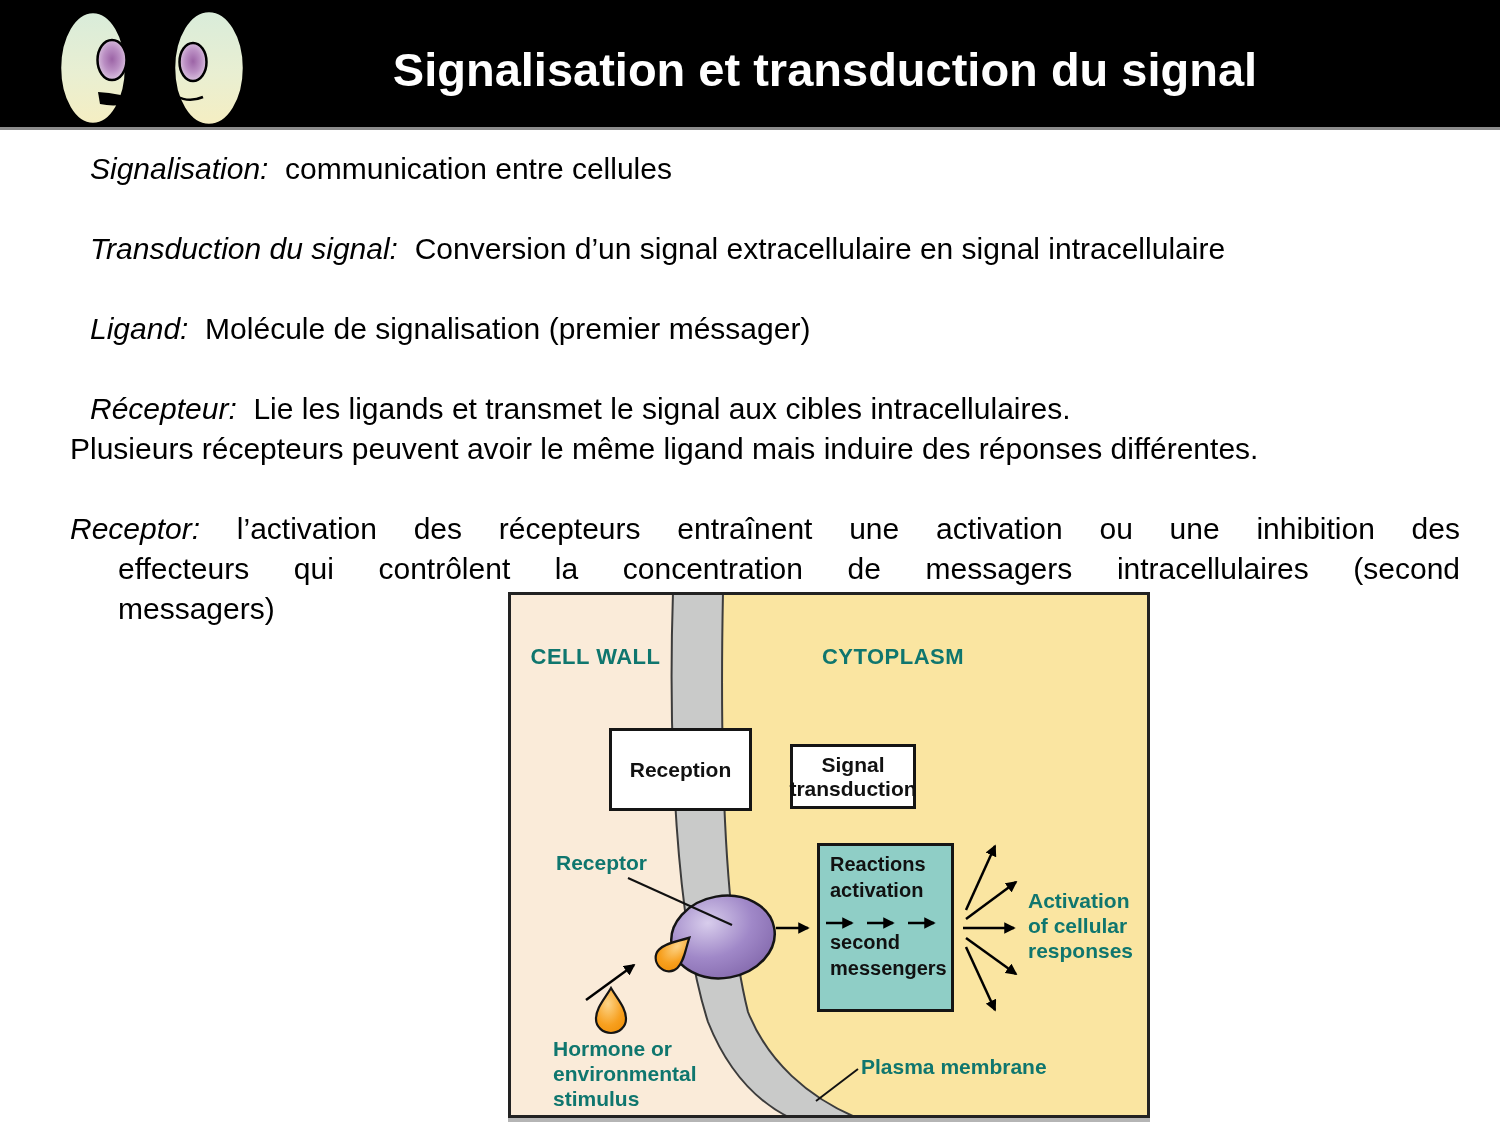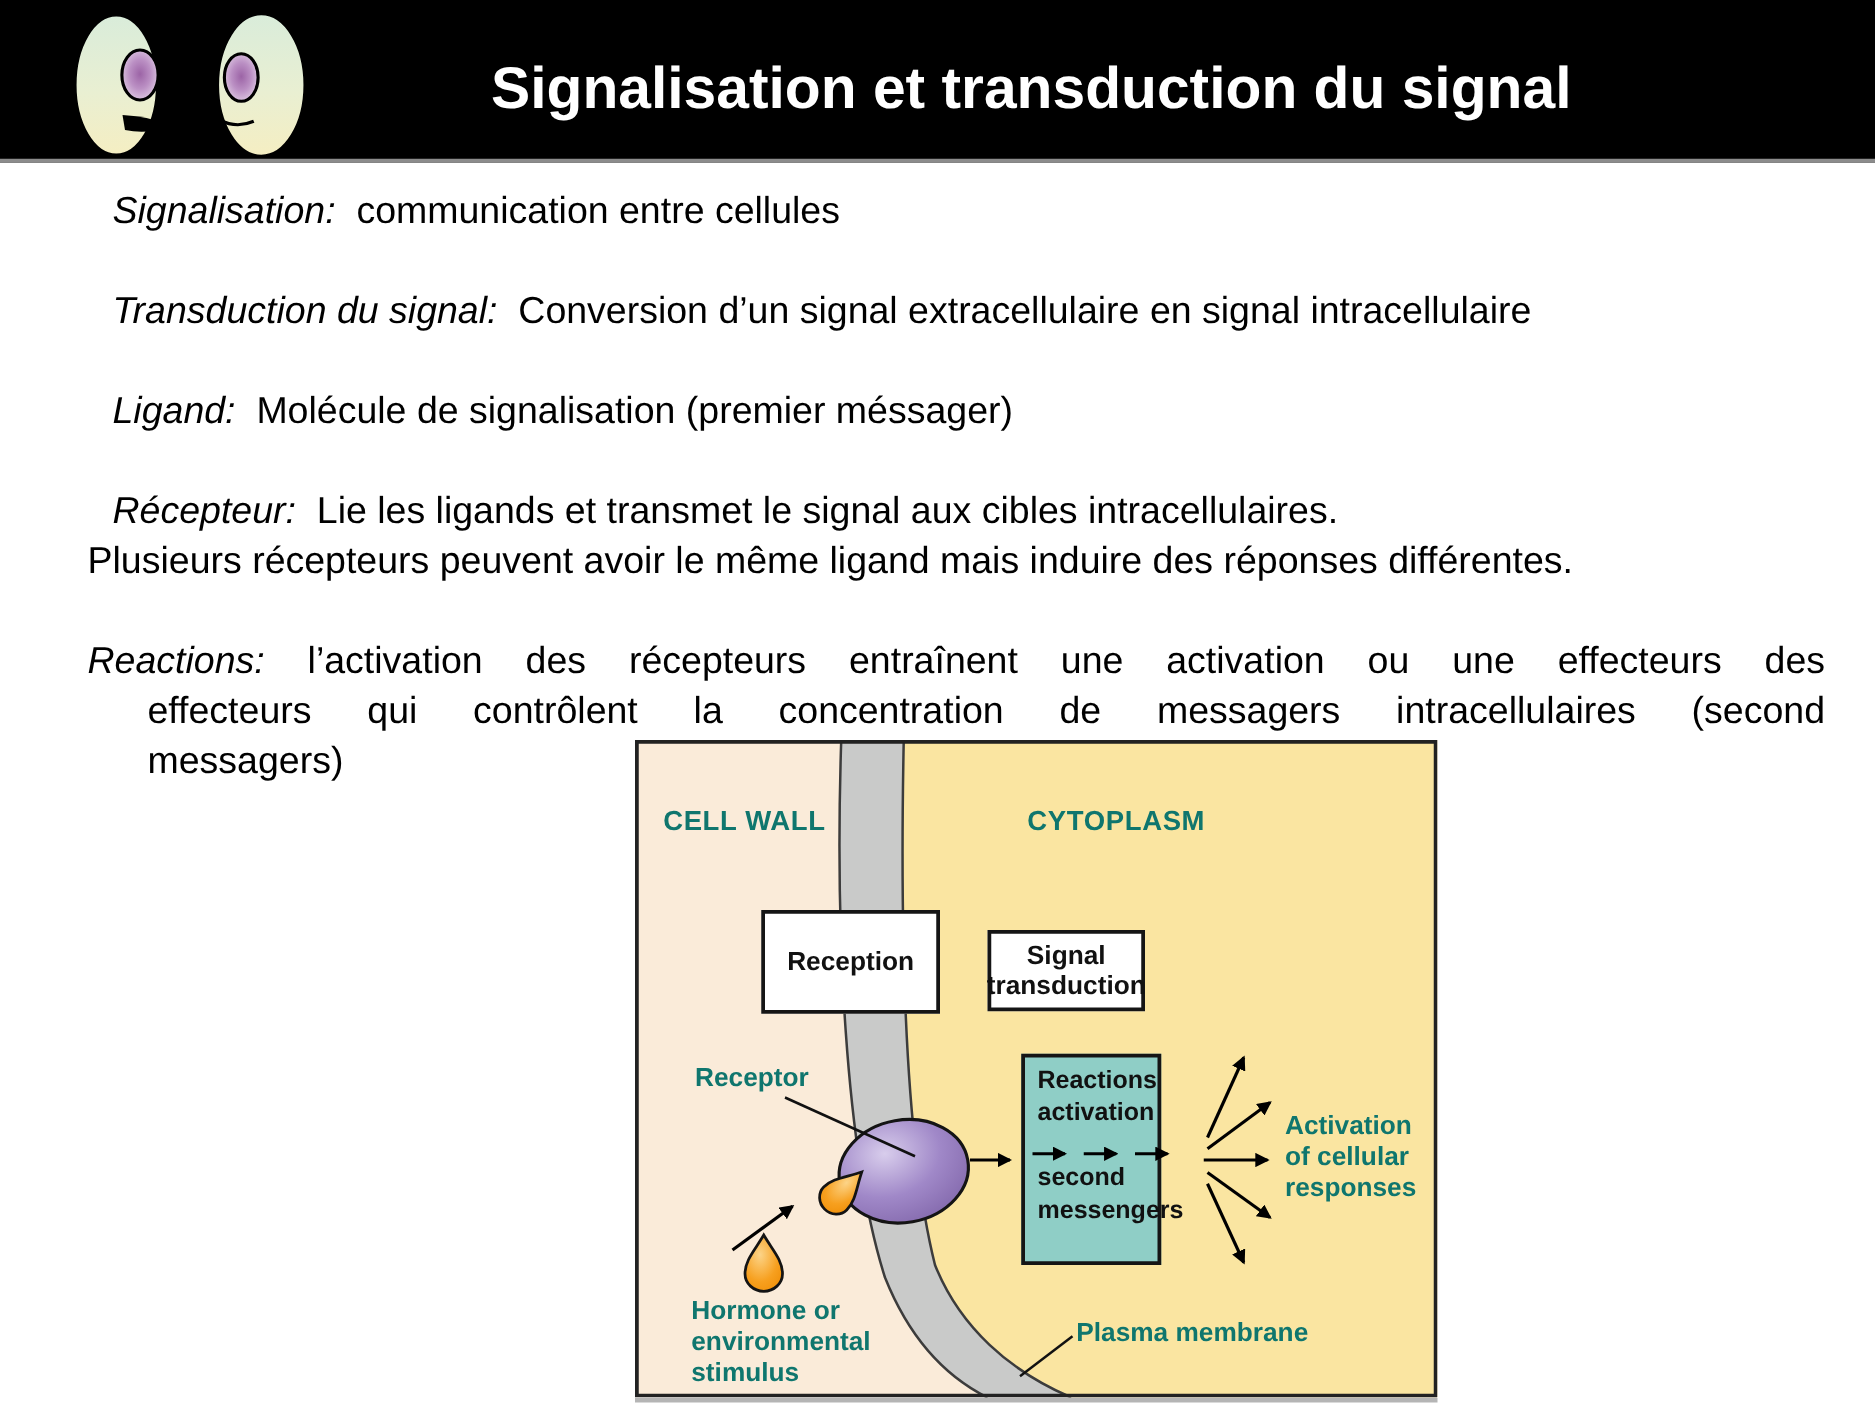--- a/index.html
+++ b/index.html
@@ -79,21 +79,21 @@
   <div class="def" style="top:310px">
     <span class="term">Ligand:</span><span class="rest">  Molécule de signalisation (premier méssager)</span>
   </div>
 
   <div class="def" style="top:390px">
     <span class="term">Récepteur:</span><span class="rest">  Lie les ligands et transmet le signal aux cibles intracellulaires.</span>
   </div>
   <div class="plainline" style="top:430px;left:70px">Plusieurs récepteurs peuvent avoir le même ligand mais induire des réponses différentes.</div>
 
   <div class="jline" style="top:510px;left:70px;width:1390px">
-    <span class="term">Reactions:</span><span> l’activation des récepteurs entraînent une activation ou une effecteurs des</span>
+    <span class="term">Receptor:</span><span> l’activation des récepteurs entraînent une activation ou une inhibition des</span>
   </div>
   <div class="jline" style="top:550px;left:118px;width:1342px">effecteurs qui contrôlent la concentration de messagers intracellulaires (second</div>
   <div class="plainline" style="top:590px;left:118px">messagers)</div>
 
   <div class="diagram">
 
     <svg class="base" width="642" height="526" viewBox="0 0 642 526">
       <defs>
         <radialGradient id="recGrad" cx="0.38" cy="0.3" r="0.85">
           <stop offset="0" stop-color="#d8cdec"></stop>
@@ -129,21 +129,21 @@
     </svg>
 
     <div class="dlabel region-label" style="left:20px;top:52px;width:135px">CELL WALL</div>
     <div class="dlabel region-label" style="left:300px;top:52px;width:170px">CYTOPLASM</div>
 
     <div class="stage-box" style="left:101px;top:136px;width:143px;height:83px">Reception</div>
     <div class="stage-box" style="left:282px;top:152px;width:126px;height:65px">Signal transduction</div>
 
     <div class="dlabel small-label" style="left:48px;top:258px">Receptor</div>
 
-    <div class="reactions-box" style="left:309px;top:251px;width:112px;height:169px">
+    <div class="reactions-box" style="left:309px;top:251px;width:137px;height:169px">
       <div>Reactions</div>
       <div>activation</div>
       <div class="arrow-spacer"></div>
       <div>second</div>
       <div>messengers</div>
     </div>
 
     <div class="dlabel small-label" style="left:520px;top:296px;width:130px">
       <div>Activation</div>
       <div>of cellular</div>

